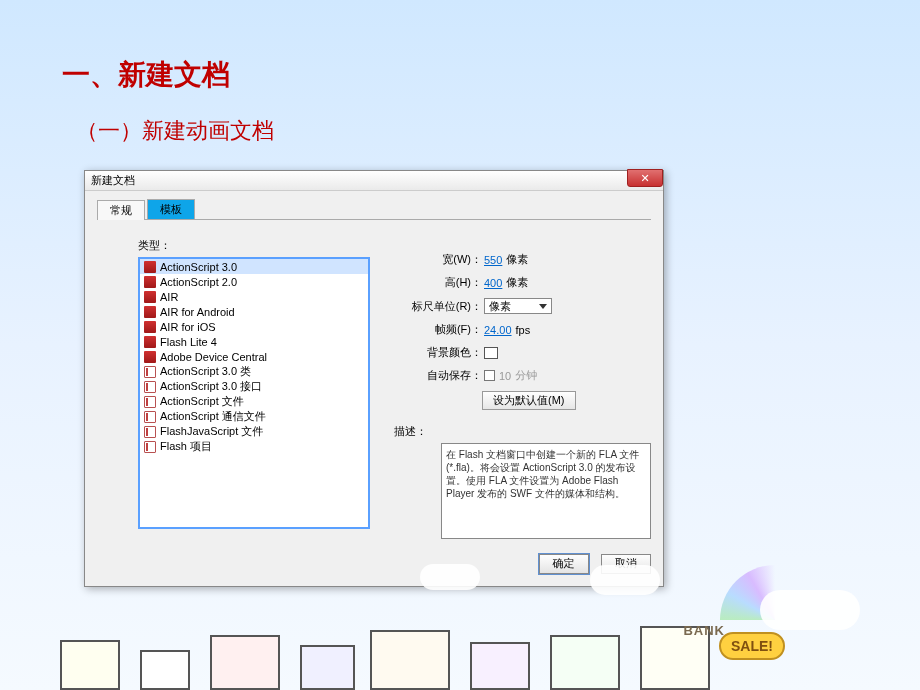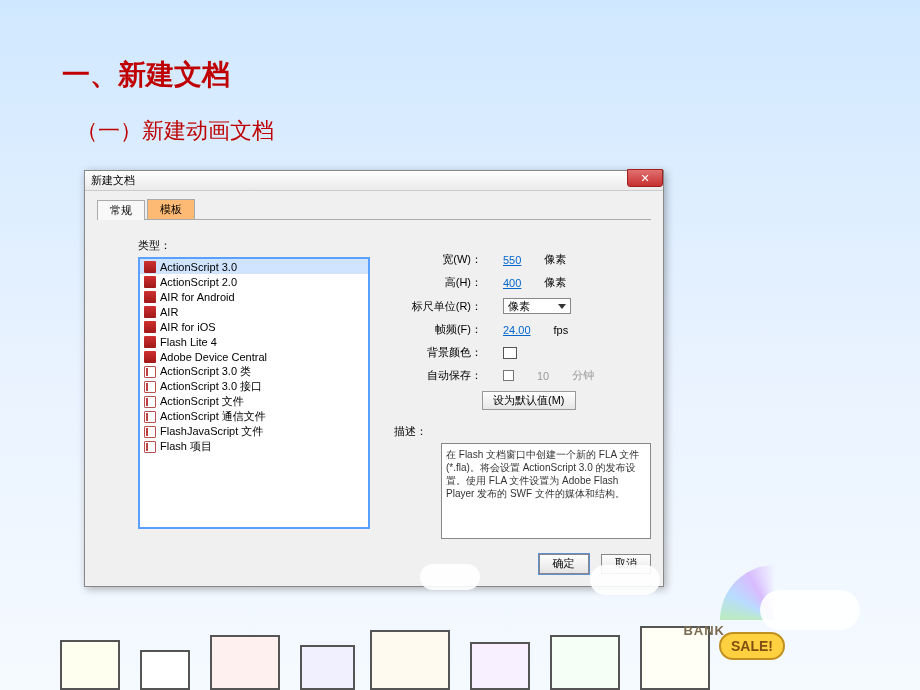--- a/index.html
+++ b/index.html
@@ -65,21 +65,21 @@
 }
 .tabs {
   display: flex;
   border-bottom: 1px solid #aaa;
   margin-bottom: 18px;
 }
 .tab {
   padding: 2px 12px;
   font-size: 11px;
   border: 1px solid #aaa;
-  background: #fdba74;
+  background: #0ea5e9;
   margin-right: 2px;
   border-bottom: none;
   cursor: pointer;
 }
 .tab.active {
   background: #f8f8f8;
   position: relative;
   top: 1px;
 }
 .content-row {
@@ -130,21 +130,20 @@
   position:absolute;
   left:1px;top:1px;right:1px;bottom:1px;
   border-left:2px solid #c04040;
 }
 .form-row {
   display: flex;
   align-items: center;
   font-size: 11px;
   margin-bottom: 8px;
   justify-content: flex-start;
-  gap: 19px;
 }
 .form-label { width: 88px; text-align: right; margin-right: 2px; }
 .form-value { color: #0066cc; text-decoration: underline; margin-right: 2px; }
 .form-unit { margin-left: 2px; }
 .select-box {
   border: 1px solid #888;
   background: #fff;
   padding: 0 4px;
   height: 16px;
   width: 68px;
@@ -277,25 +276,25 @@
             <div class="type-item selected">
               <span class="fla-icon"></span>
               <span>ActionScript 3.0</span>
             </div>
             <div class="type-item">
               <span class="fla-icon"></span>
               <span>ActionScript 2.0</span>
             </div>
             <div class="type-item">
               <span class="fla-icon"></span>
+              <span>AIR</span>
+            </div>
+            <div class="type-item">
+              <span class="fla-icon"></span>
               <span>AIR for Android</span>
-            </div>
-            <div class="type-item">
-              <span class="fla-icon"></span>
-              <span>AIR</span>
             </div>
             <div class="type-item">
               <span class="fla-icon"></span>
               <span>AIR for iOS</span>
             </div>
             <div class="type-item">
               <span class="fla-icon"></span>
               <span>Flash Lite 4</span>
             </div>
             <div class="type-item">

